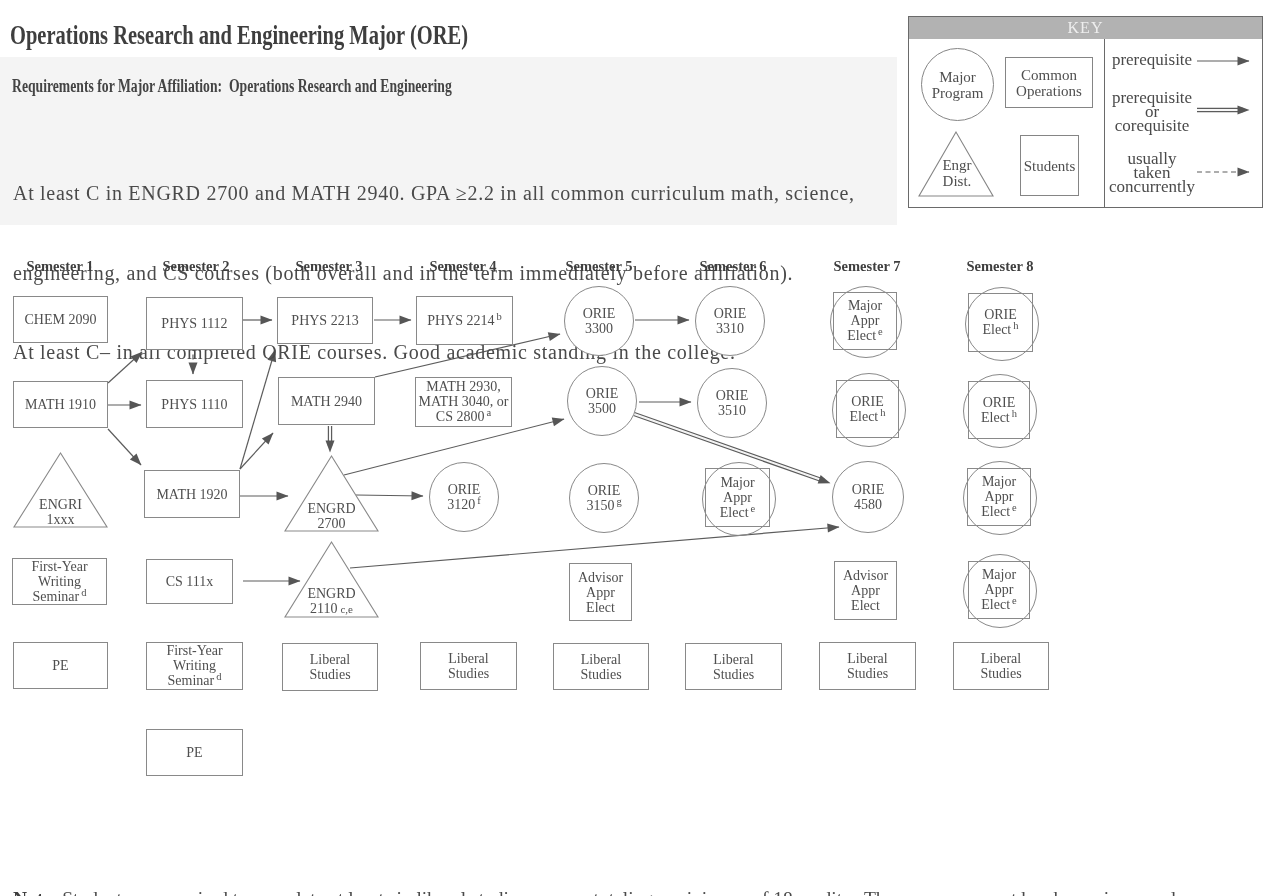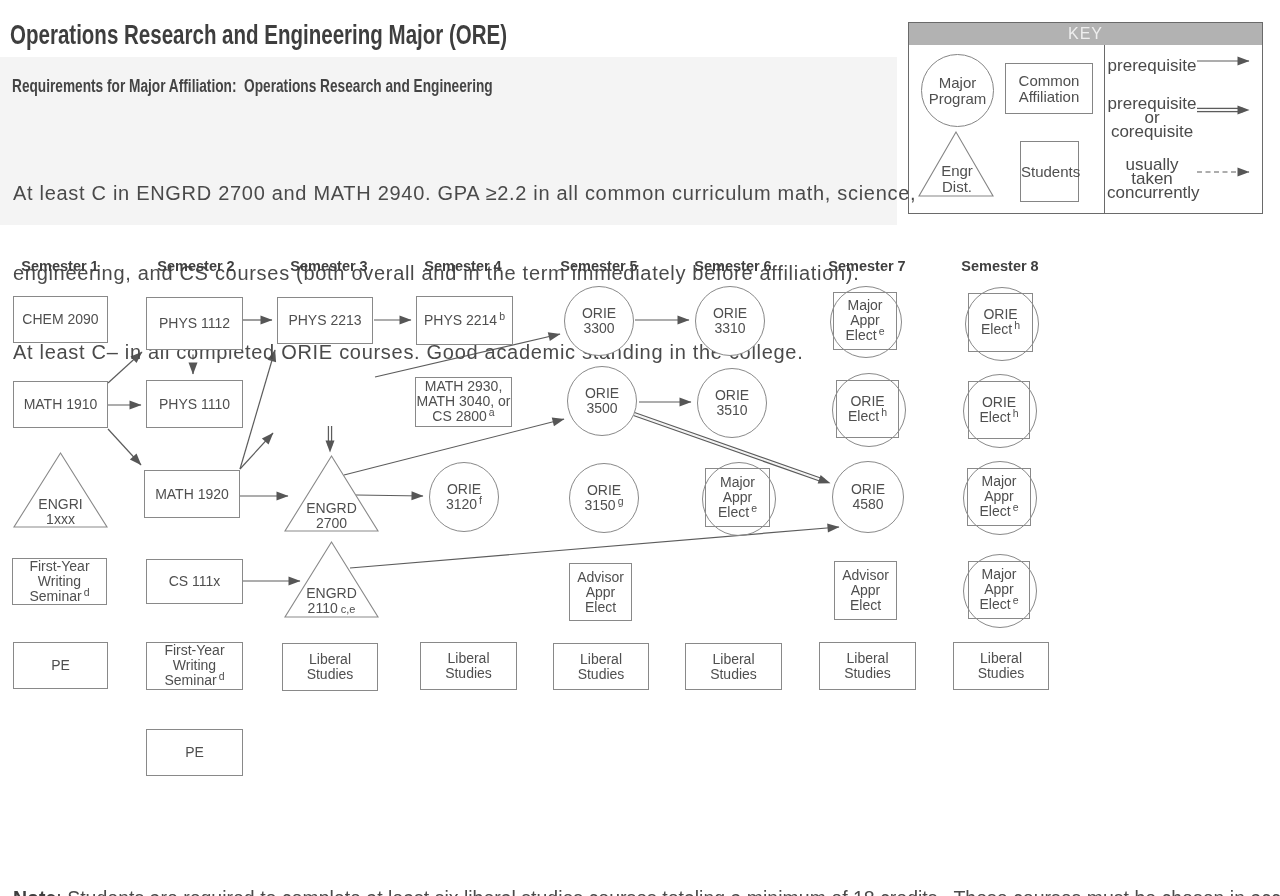--- a/index.html
+++ b/index.html
@@ -1,31 +1,31 @@
 <!DOCTYPE html>
 <html><head>
 <meta charset="utf-8">
 <style>
   html,body{margin:0;padding:0;background:#ffffff;}
   .page{position:relative;width:1280px;height:896px;background:#fff;overflow:hidden;
-        font-family:Liberation Sans, sans-serif;color:#4f4f4f;}
+        font-family:Liberation Serif, serif;color:#4f4f4f;}
   .band{position:absolute;left:0;top:57px;width:897px;height:168px;background:#f4f4f4;}
   #overlay{position:absolute;left:0;top:0;width:1280px;height:896px;z-index:1;}
   .page-title{position:absolute;left:10px;top:20px;font-size:27px;font-weight:bold;color:#3e3e3e;
         white-space:nowrap;transform:scaleX(0.76);transform-origin:left top;letter-spacing:0;z-index:2;}
   .subtitle{position:absolute;left:12px;top:76px;font-size:18px;font-weight:bold;color:#444;
         white-space:pre;transform:scaleX(0.76);transform-origin:left top;z-index:2;}
   .req{position:absolute;left:13px;top:127px;font-size:20px;line-height:26.5px;color:#4a4a4a;
         letter-spacing:0.7px;white-space:pre;z-index:2;}
   .note{position:absolute;left:13px;top:831px;font-size:19.5px;line-height:27px;color:#4a4a4a;
         white-space:pre;z-index:2;}
   .note .b{font-weight:bold;color:#3e3e3e;}
   
   .key{position:absolute;left:908px;top:16px;width:355px;height:192px;border:1.5px solid #6a6a6a;
-       box-sizing:border-box;z-index:2;background:transparent;margin-top:6px;}
+       box-sizing:border-box;z-index:2;background:transparent;}
   .key-header{position:absolute;left:0;top:0;right:0;height:22px;background:#b2b2b2;color:#eeeeee;
        text-align:center;font-size:16px;line-height:22px;letter-spacing:1px;}
   .key-divider{position:absolute;left:195px;top:22px;bottom:0;width:0;border-left:1.5px solid #6a6a6a;}
   .kshape{position:absolute;border:1px solid #858585;box-sizing:border-box;display:flex;
        align-items:center;justify-content:center;text-align:center;font-size:15px;line-height:16px;color:#4f4f4f;}
   .kcircle{left:12px;top:31px;width:73px;height:73px;border-radius:50%;}
   .krect{left:96px;top:40px;width:88px;height:51px;}
   .ksquare{left:111px;top:118px;width:59px;height:61px;}
   .ktriangle-label{position:absolute;left:8px;top:140px;width:80px;text-align:center;
        font-size:15px;line-height:16px;color:#4f4f4f;}
@@ -112,21 +112,21 @@
 
     <div class="kshape kcircle">
       <div class="ntext">
         <div>Major</div>
         <div>Program</div>
       </div>
     </div>
     <div class="kshape krect">
       <div class="ntext">
         <div>Common</div>
-        <div>Affiliation</div>
+        <div>Operations</div>
       </div>
     </div>
     <div class="ktriangle-label">
       <div>Engr</div>
       <div>Dist.</div>
     </div>
     <div class="kshape ksquare">
       <div class="ntext">
         <div>Students</div>
       </div>
@@ -193,40 +193,45 @@
       <div class="node rect" style="left: 146px; top: 380px; width: 97px; height: 48px;">
         <div class="ntext">
           <div><span>PHYS 1110</span></div>
         </div>
       </div>
       <div class="node rect" style="left: 144px; top: 470px; width: 96px; height: 48px;">
         <div class="ntext">
           <div><span>MATH 1920</span></div>
         </div>
       </div>
-      <div class="node rect" style="left: 146px; top: 559px; width: 97px; height: 45px;">
+      <div class="node rect" style="left: 146px; top: 559px; width: 87px; height: 45px;">
         <div class="ntext">
           <div><span>CS 111x</span></div>
         </div>
       </div>
       <div class="node rect" style="left: 146px; top: 642px; width: 97px; height: 48px;">
         <div class="ntext">
           <div><span>First-Year</span></div>
           <div><span>Writing</span></div>
           <div><span>Seminar</span><span class="sup">d</span></div>
         </div>
       </div>
       <div class="node rect" style="left: 146px; top: 729px; width: 97px; height: 47px;">
         <div class="ntext">
           <div><span>PE</span></div>
         </div>
       </div>
       <div class="node rect" style="left: 277px; top: 297px; width: 96px; height: 47px;">
         <div class="ntext">
           <div><span>PHYS 2213</span></div>
+        </div>
+      </div>
+      <div class="node rect" style="left: 278px; top: 377px; width: 97px; height: 48px;">
+        <div class="ntext">
+          <div><span>MATH 2940</span></div>
         </div>
       </div>
       <div class="node trilabel" style="left: 285px; top: 486px; width: 93px; height: 45px;">
         <div class="ntext">
           <div><span>ENGRD</span></div>
           <div><span>2700</span></div>
         </div>
       </div>
       <div class="node trilabel" style="left: 285px; top: 572px; width: 93px; height: 45px;">
         <div class="ntext">

